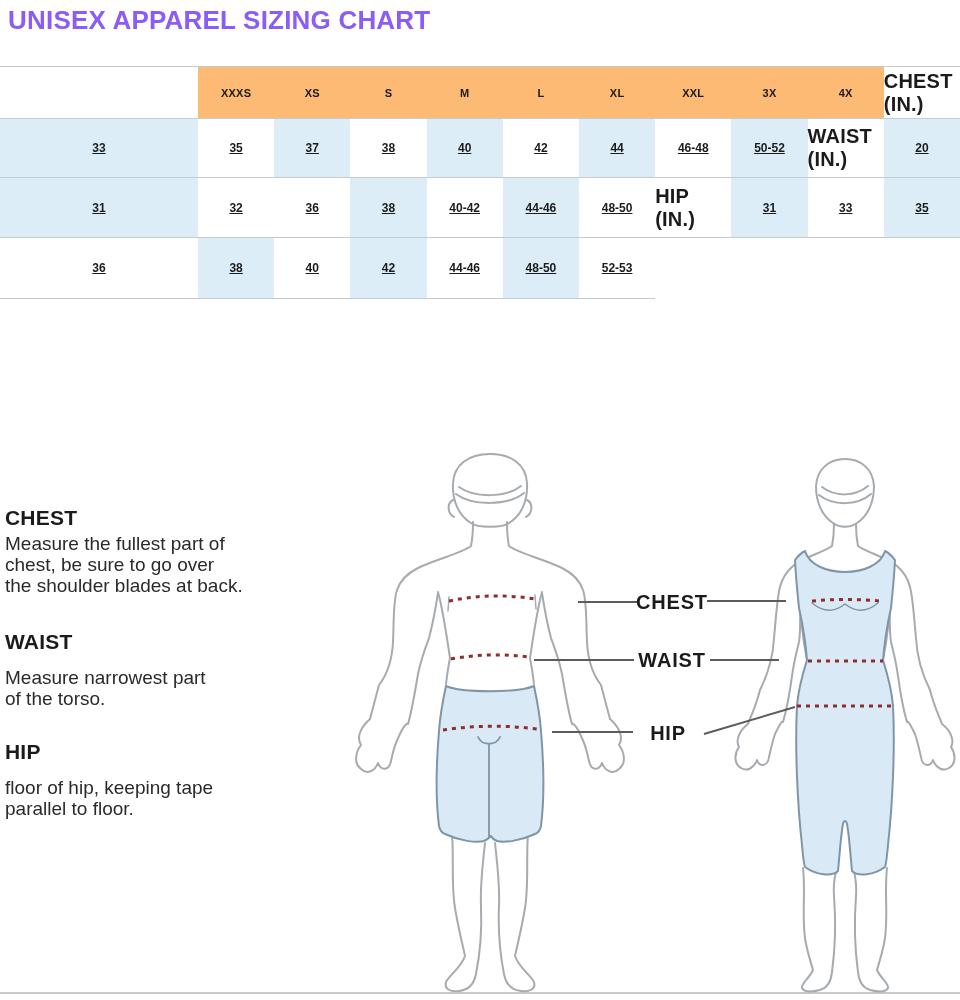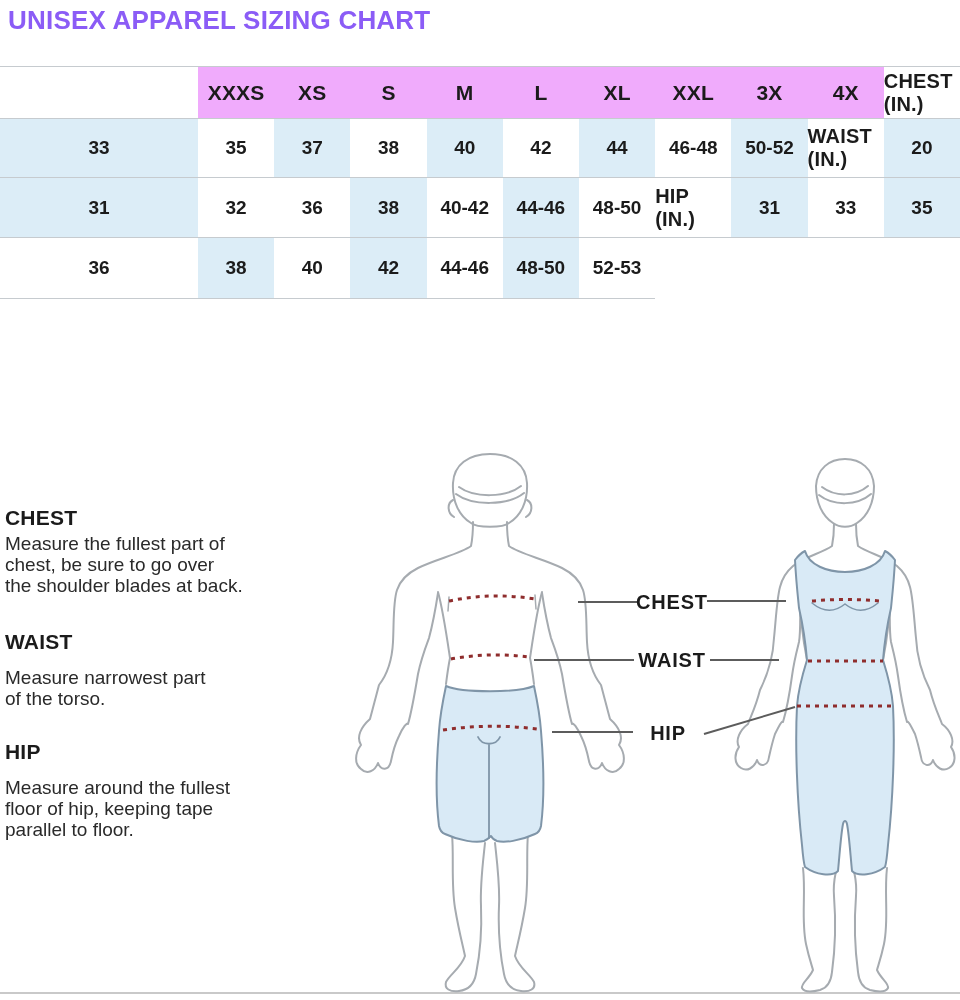--- a/index.html
+++ b/index.html
@@ -17,27 +17,27 @@
     position: absolute; left: 0; top: 66px; width: 960px;
     display: grid;
     grid-template-columns: 198px repeat(10, 1fr);
     grid-template-rows: 52px 59px 60px 61px;
     border-top: 1px solid #c6cbcf;
   }
   .cell {
     display: flex; align-items: center; justify-content: center;
     border-bottom: 1px solid #c6cbcf;
   }
-  .cell.head { background: #f0abfc; font-weight: 700; font-size: 21px; letter-spacing: 0.2px; }
+  .cell.head { background: #fdba74; font-weight: 700; font-size: 11px; letter-spacing: 0.2px; }
   .cell.corner { background: #ffffff; }
   .cell.rowlabel {
     justify-content: flex-start; 
     font-weight: 700; font-size: 20px; letter-spacing: 0.2px;
   }
-  .cell.val { font-weight: 700; font-size: 19px; }
+  .cell.val { font-weight: 700; font-size: 12px; text-decoration: underline; }
   .cell.stripe { background: #dcedf7; }
   
   .instr { position: absolute; left: 5px; width: 270px; }
   .instr h2 { font-size: 21px; font-weight: 700; letter-spacing: 0.2px; color: #1b1b1b; }
   .instr .gap-sm { margin-bottom: 3px; }
   .instr .gap-lg { margin-bottom: 13px; }
   .instr .line { font-size: 19px; line-height: 21px; color: #2a2a2a; font-weight: 400; }
   #instr-chest { top: 506px; }
   #instr-waist { top: 630px; }
   #instr-hip   { top: 740px; }
@@ -104,21 +104,20 @@
 </section>
 
 <section class="instr" id="instr-waist">
   <h2 class="gap-lg">WAIST</h2>
   <div class="line">Measure narrowest part</div>
   <div class="line">of the torso.</div>
 </section>
 
 <section class="instr" id="instr-hip">
   <h2 class="gap-lg">HIP</h2>
-  <div class="line">Measure around the fullest</div>
   <div class="line">floor of hip, keeping tape</div>
   <div class="line">parallel to floor.</div>
 </section>
 
 <svg class="diagram" viewBox="0 430 960 570" aria-hidden="true">
 
   <path d="M0,993 L960,993" stroke="#c9c9c9" stroke-width="2" fill="none"></path>
 
   <g stroke="#a6abb0" stroke-width="2" fill="none" stroke-linecap="round" stroke-linejoin="round">
 

